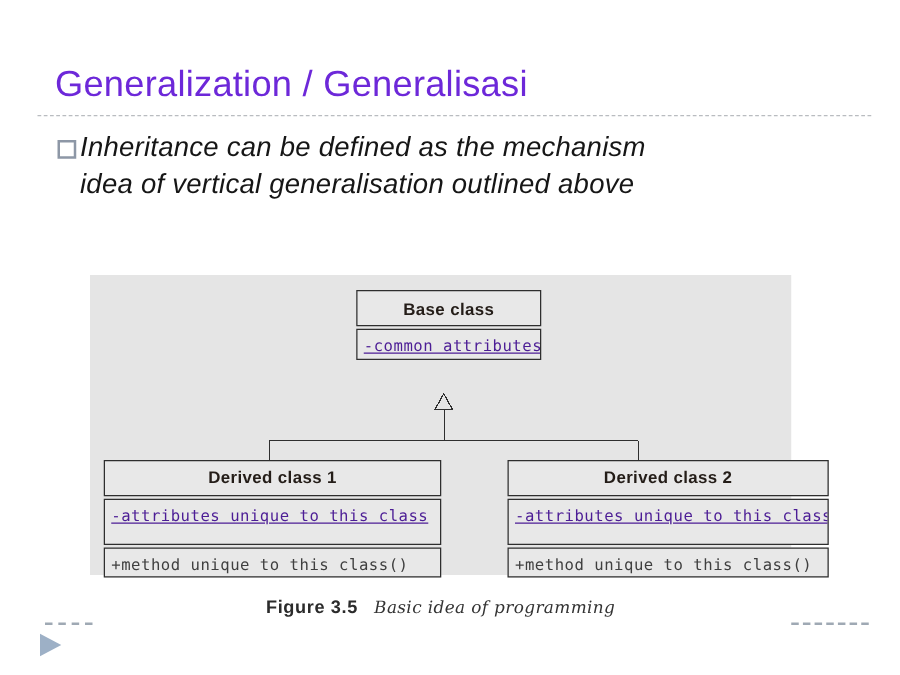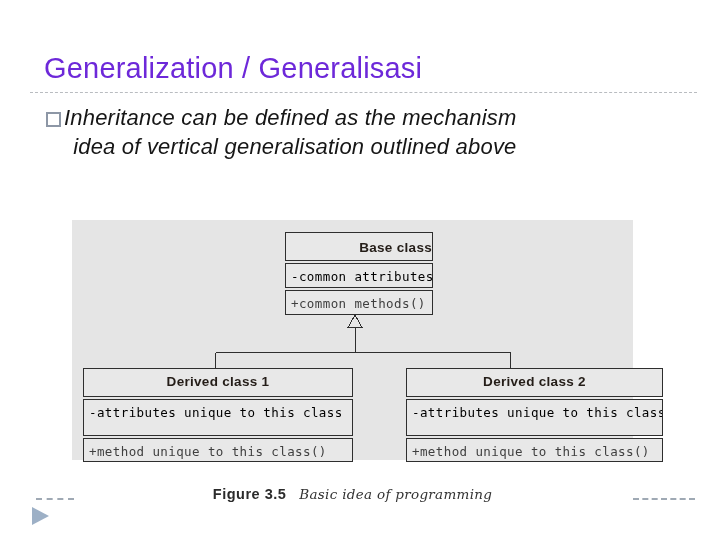--- a/index.html
+++ b/index.html
@@ -16,57 +16,57 @@
     border-top:1px dashed #b9bcc0;
   }
   .bullet-marker {
     position:absolute; left:46px; top:112px; width:11px; height:11px;
     border:2px solid #8d97a6; background:#fff;
   }
   .bullet-text {
     position:absolute; left:64px; top:103px; font-size:22px; line-height:29px;
     font-style:italic; color:#161616; letter-spacing:0.2px;
   }
-  .bullet-text div { white-space:nowrap;text-align:right; }
+  .bullet-text div { white-space:nowrap; }
 
   
   .figure { position:absolute; left:72px; top:220px; width:561px; height:295px; background:#ffffff; }
   .diagram { position:absolute; left:0; top:0; width:561px; height:240px; background:#e5e5e5; }
 
   .cbox { position:absolute; }
   .cmp {
     box-sizing:border-box; border:1px solid #2e2e2e; background:#e8e8e8;
     font-family:"DejaVu Sans Mono","Liberation Mono",monospace;
     font-size:12.5px; letter-spacing:0.4px; padding:5px 0 0 5px;
     overflow:hidden; white-space:nowrap;
   }
   .cmp + .cmp { margin-top:2px; }
   .cmp.name {
     font-family:"Liberation Sans",sans-serif; font-weight:bold; font-size:13.5px;
     text-align:center; color:#241d18; letter-spacing:0.3px; padding-left:0;
   }
-  .cmp.attrs { color:#000000; }
+  .cmp.attrs { color:#4c1d95;text-decoration:underline; }
   .cmp.methods { color:#3f3f3f; }
 
   .base-box  { left:213px; top:12px;  width:148px; }
-  .base-box  .name    { height:29px; padding-top:7px;text-align:right; }
+  .base-box  .name    { height:29px; padding-top:7px; }
   .base-box  .attrs   { height:25px; }
   .base-box  .methods { height:25px; }
 
   .d1-box { left:11px;  top:148px; width:270px; }
   .d2-box { left:293px; top:148px; width:257px;padding-left:41px; }
   .d1-box .name, .d2-box .name { height:29px; padding-top:5px; }
   .d1-box .attrs, .d2-box .attrs { height:37px; }
   .d1-box .methods, .d2-box .methods { height:24px; }
 
   .connector-svg { position:absolute; left:0; top:0; }
 
   .fig-caption {
     position:absolute; left:0; top:258px; width:561px; height:24px;
-    display:flex; justify-content:center; align-items:flex-end; gap:13px;
+    display:flex; justify-content:center; align-items:flex-start; gap:13px;
   }
   .fig-caption .fig-label {
     font-family:"Liberation Sans",sans-serif; font-weight:bold; font-size:14.5px;
     color:#2b2b2b; letter-spacing:0.5px;
   }
   .fig-caption .fig-title {
     font-family:"DejaVu Serif","Liberation Serif",serif; font-style:italic;
     font-size:13.5px; color:#333333; letter-spacing:0.3px;
   }
 
@@ -101,21 +101,20 @@
         <polygon points="283,95 290,107.5 276,107.5" fill="#e5e5e5" stroke="#2e2e2e" stroke-width="1"></polygon>
         <line x1="283.5" y1="108" x2="283.5" y2="132.5" stroke="#2e2e2e" stroke-width="1"></line>
         <line x1="143.5" y1="132.5" x2="438.5" y2="132.5" stroke="#2e2e2e" stroke-width="1"></line>
         <line x1="143.5" y1="132.5" x2="143.5" y2="149" stroke="#2e2e2e" stroke-width="1"></line>
         <line x1="438.5" y1="132.5" x2="438.5" y2="149" stroke="#2e2e2e" stroke-width="1"></line>
       </svg>
 
       <div class="cbox base-box">
         <div class="cmp name">Base class</div>
         <div class="cmp attrs">-common attributes</div>
-        <div class="cmp methods">+common methods()</div>
       </div>
 
       <div class="cbox d1-box">
         <div class="cmp name">Derived class 1</div>
         <div class="cmp attrs">-attributes unique to this class</div>
         <div class="cmp methods">+method unique to this class()</div>
       </div>
 
       <div class="cbox d2-box">
         <div class="cmp name">Derived class 2</div>

